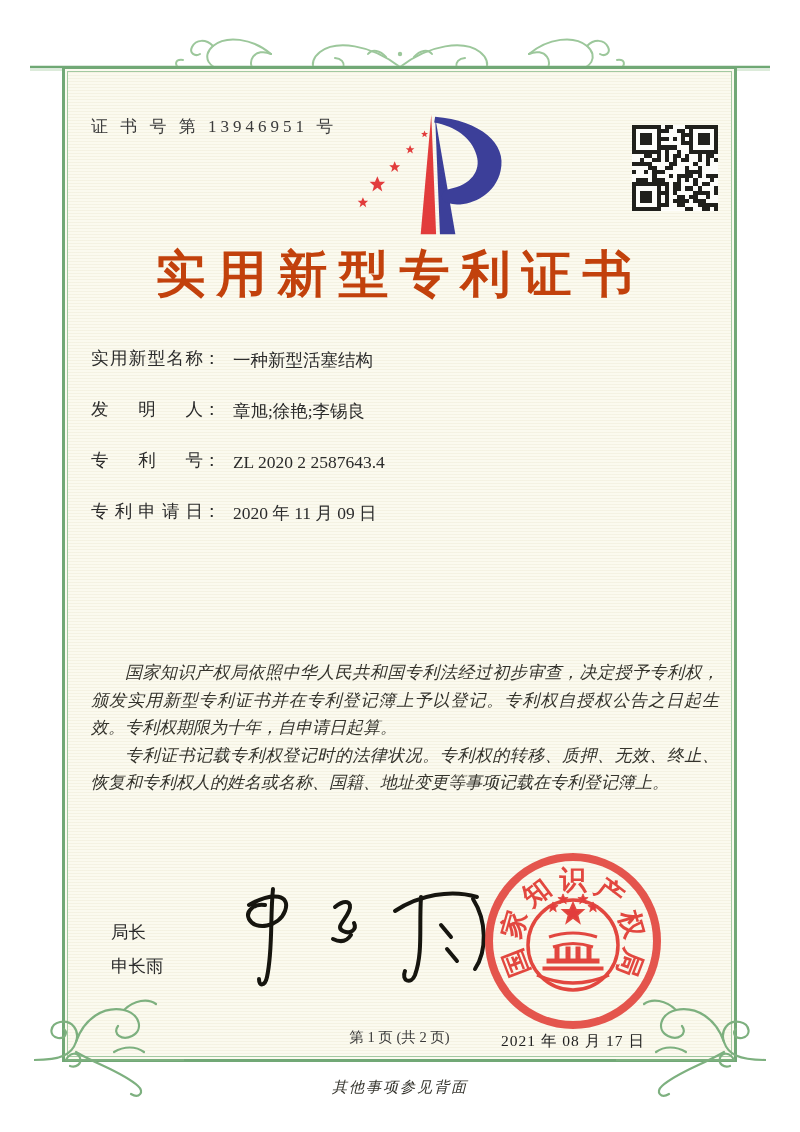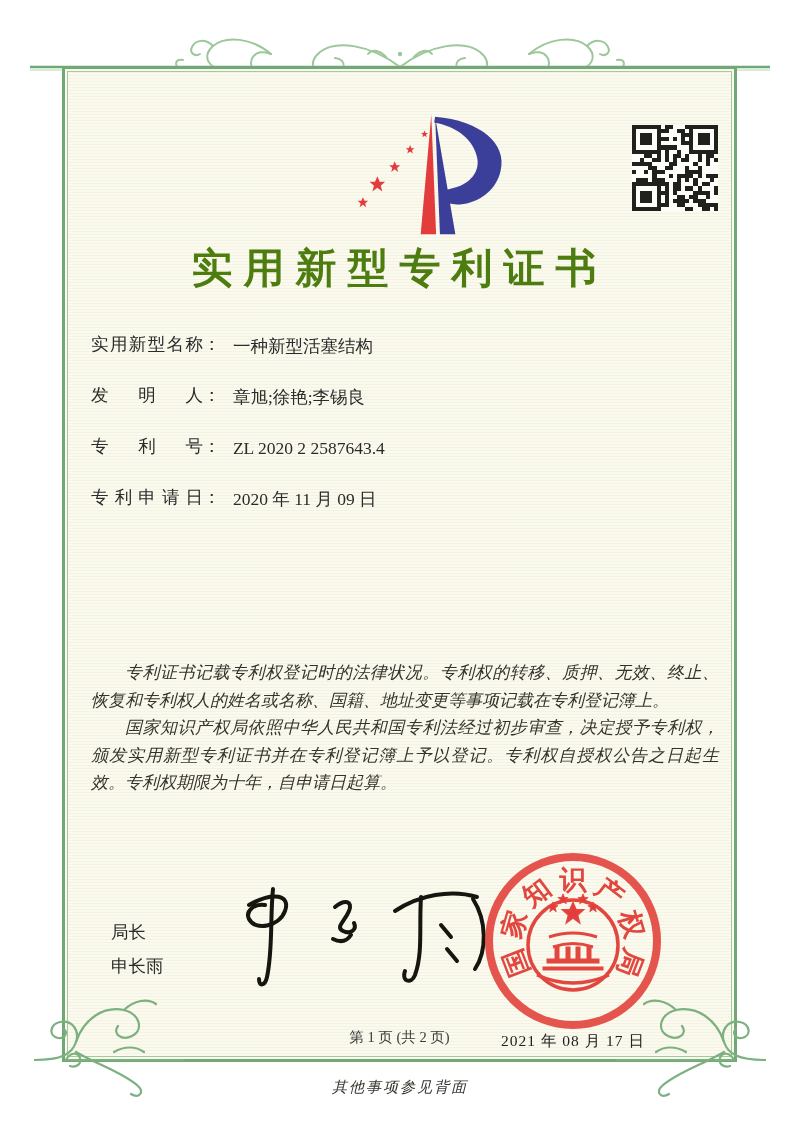--- a/index.html
+++ b/index.html
@@ -19,24 +19,24 @@
 
   .cert-no{position:absolute;left:26px;top:46px;font-size:17px;letter-spacing:4px;color:#3a3a3a;}
 
   .logo{position:absolute;left:268px;top:40px;width:185px;height:130px;}
   .qr{position:absolute;right:16px;top:56px;width:86px;height:86px;display:grid;
       grid-template-columns:repeat(21,1fr);grid-template-rows:repeat(21,1fr);background:#fdfdfa;}
   .qr div{background:transparent;}
   .qr div.on{background:#20201c;}
 
   .title{position:absolute;left:0;right:0;top:172px;text-align:center;
-         font-size:41px;font-weight:700;letter-spacing:11px;color:#4d7c0f;}
+         font-size:50px;font-weight:700;letter-spacing:11px;color:#c2410c;}
 
   .fields{position:absolute;left:26px;top:264px;width:625px;font-size:17.5px;color:#2b2b2b;}
-  .row{margin-bottom:25px;line-height:23px;white-space:nowrap;}
+  .row{margin-bottom:25px;line-height:23px;white-space:nowrap;margin-top:14px;}
   .lbl{display:inline-block;width:112px;text-align:justify;text-align-last:justify;vertical-align:top;}
   .colon{display:inline-block;vertical-align:top;}
   .val{display:inline-block;margin-left:8px;vertical-align:top;white-space:normal;width:480px;line-height:26px;}
   .row.grant .val{width:auto;}
   .pair2{display:inline-block;margin-left:38px;}
   .pair2 .lbl{width:104px;}
 
   .paragraphs{position:absolute;left:26px;top:590px;width:628px;font-size:17px;line-height:27.5px;
               font-style:italic;color:#34332c;text-align:justify;}
   .paragraphs p{margin:0;text-indent:2em;}
@@ -78,20 +78,21 @@
       <use href="#halfOrn" transform="translate(740,0) scale(-1,1)"></use>
     </g>
     <circle cx="370" cy="24" r="2.2" fill="#9cc79b"></circle>
     <circle cx="370" cy="50" r="1.8" fill="#9cc79b"></circle>
   </svg>
 
   <div class="frame">
     <div class="frame-inner"></div>
     <div class="content">
 
+      <div class="cert-no">证 书 号 第 13946951 号</div>
 
       <svg class="logo" viewBox="0 0 190 135">
         <defs>
           <path id="star" d="M0,-6 L1.8,-1.8 L6,-1.8 L2.6,1.2 L3.8,5.6 L0,2.8 L-3.8,5.6 L-2.6,1.2 L-6,-1.8 L-1.8,-1.8 Z" fill="#e23c3c"></path>
         </defs>
         <use href="#star" transform="translate(30,97) scale(0.9)"></use>
         <use href="#star" transform="translate(45,78) scale(1.35)"></use>
         <use href="#star" transform="translate(63,60) scale(0.95)"></use>
         <use href="#star" transform="translate(79,42) scale(0.75)"></use>
         <use href="#star" transform="translate(94,26) scale(0.6)"></use>
@@ -559,22 +560,22 @@
           <span class="lbl">专利号</span><span class="colon">：</span>
           <span class="val">ZL 2020 2 2587643.4</span>
         </div>
         <div class="row">
           <span class="lbl">专利申请日</span><span class="colon">：</span>
           <span class="val">2020 年 11 月 09 日</span>
         </div>
       </div>
 
       <div class="paragraphs">
+        <p>国家知识产权局依照中华人民共和国专利法经过初步审查，决定授予专利权，颁发实用新型专利证书并在专利登记簿上予以登记。专利权自授权公告之日起生效。专利权期限为十年，自申请日起算。</p>
         <p>专利证书记载专利权登记时的法律状况。专利权的转移、质押、无效、终止、恢复和专利权人的姓名或名称、国籍、地址变更等事项记载在专利登记簿上。</p>
-        <p>国家知识产权局依照中华人民共和国专利法经过初步审查，决定授予专利权，颁发实用新型专利证书并在专利登记簿上予以登记。专利权自授权公告之日起生效。专利权期限为十年，自申请日起算。</p>
       </div>
 
       <div class="signoff">
         <div>局长</div>
         <div>申长雨</div>
       </div>
 
       <svg class="signature" viewBox="0 0 300 130">
         <g stroke="#16150f" stroke-width="4" fill="none" stroke-linecap="round" stroke-linejoin="round">
           <path d="M58 20 C55 48 58 80 52 108 C50 117 44 118 44 110"></path>

